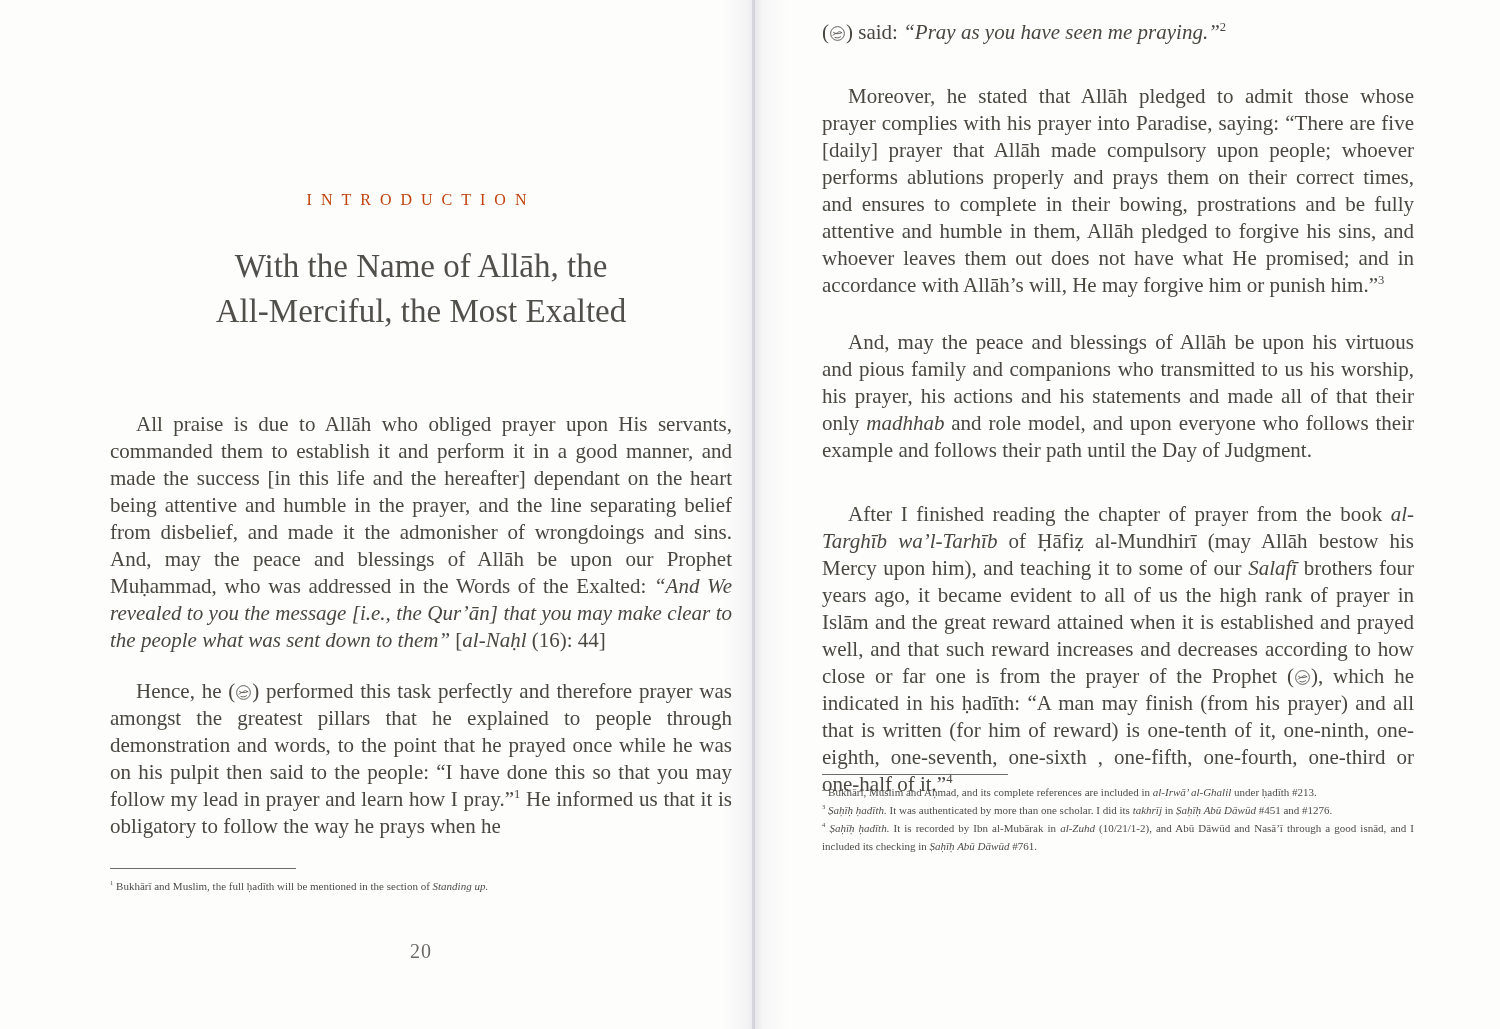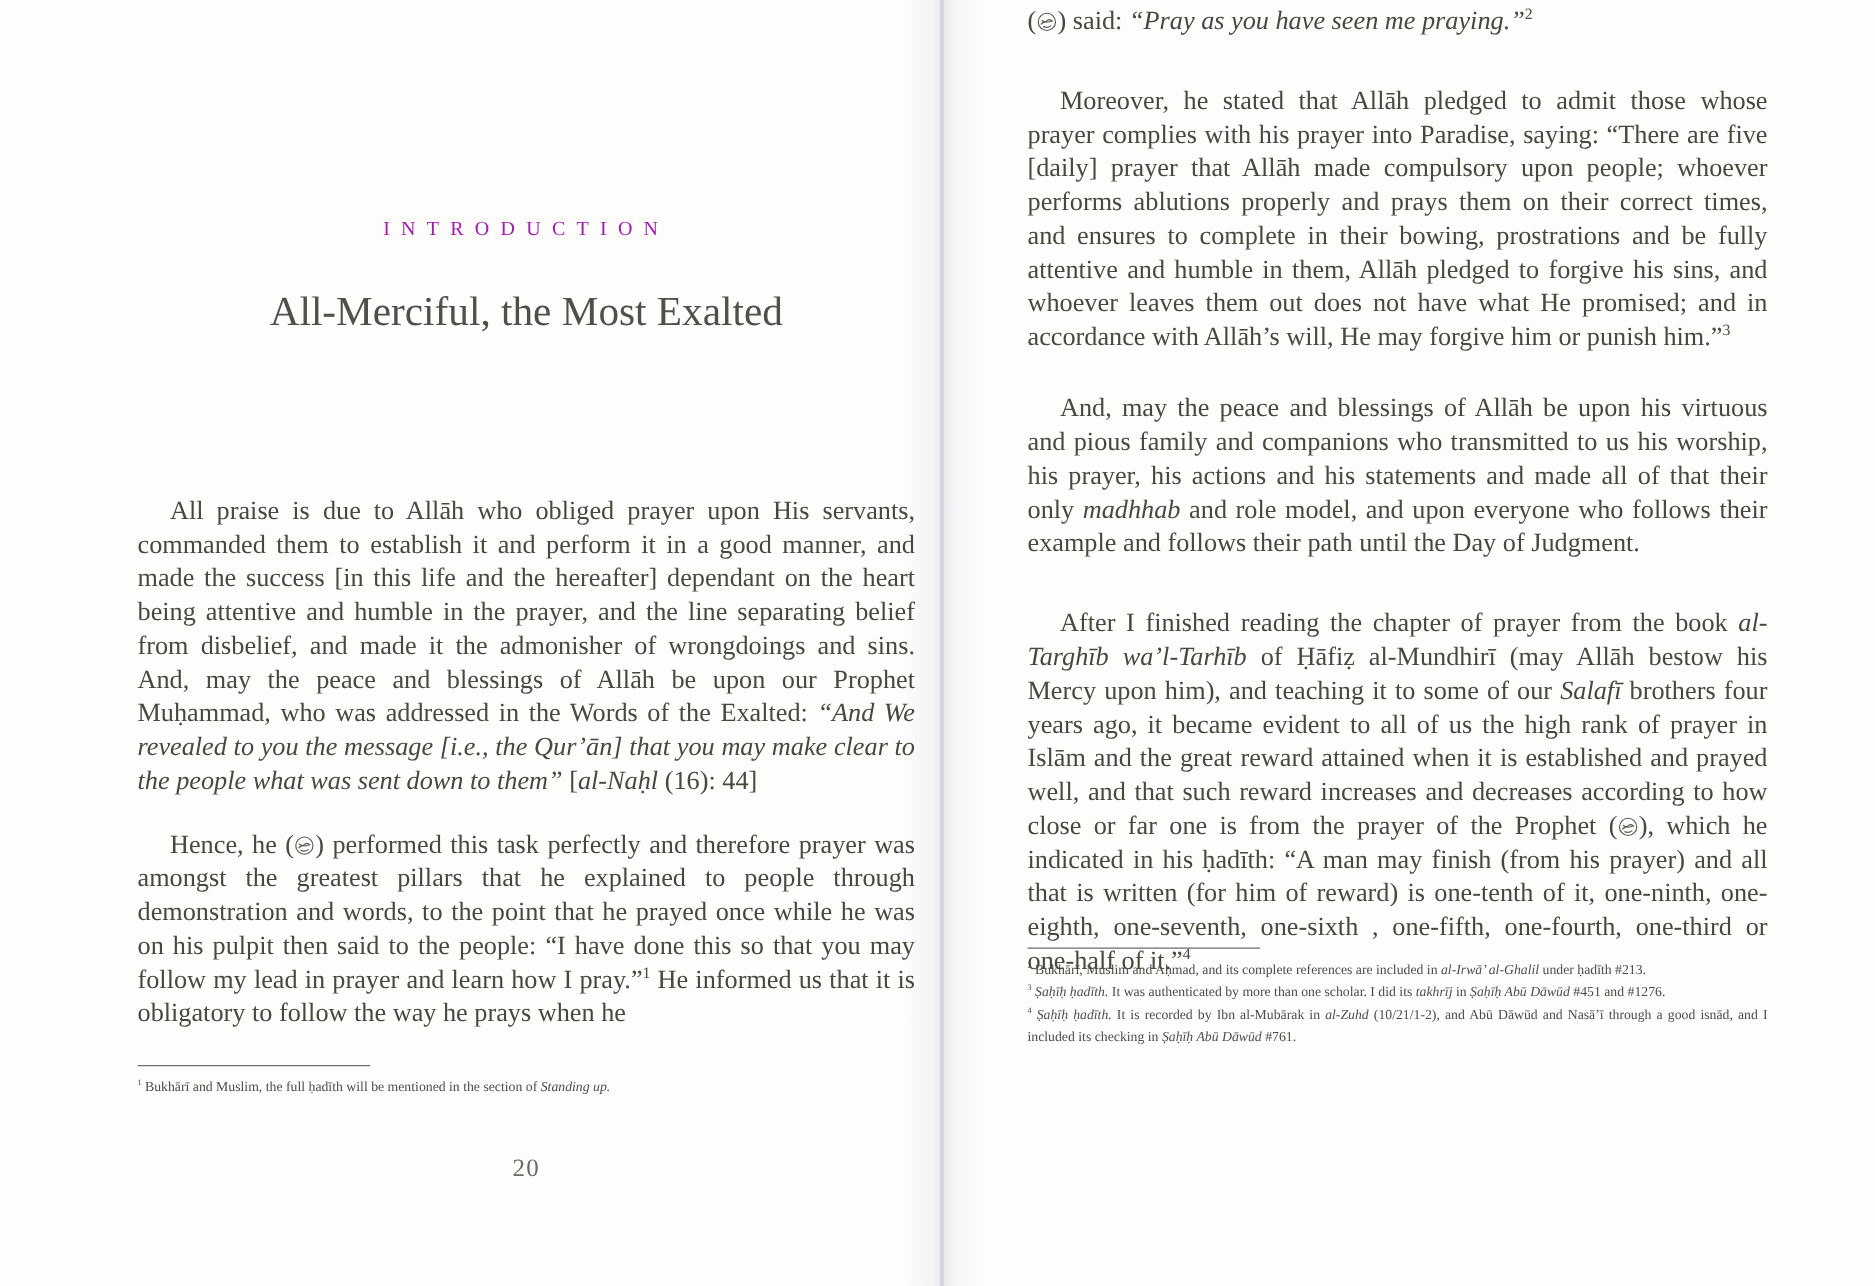--- a/index.html
+++ b/index.html
@@ -15,28 +15,28 @@
     position:absolute; top:0; left:722px; width:66px; height:1029px;
     background:linear-gradient(to right,
       rgba(120,118,145,0) 0%, rgba(120,118,150,0.07) 38%,
       rgba(118,116,150,0.16) 50%, rgba(120,118,145,0.05) 62%,
       rgba(120,118,145,0) 100%);
   }
   .gutter-line {
     position:absolute; top:0; left:752px; width:3px; height:1029px;
     background:rgba(138,136,162,0.22);
   }
-  .page { position:absolute; top:0; height:724px; }
+  .page { position:absolute; top:16px; height:724px; }
   #left-page  { left:110px; width:622px; }
   #right-page { left:822px; width:592px; }
 
   .kicker {
     position:absolute; top:175px; left:0; right:0;
     text-align:center; font-size:16px; letter-spacing:9px;
-    color:#a21caf; font-weight:400;
+    color:#c2410c; font-weight:400;
   }
   .title {
     position:absolute; top:228px; left:-10px; right:-10px;
     text-align:center; font-size:33px; line-height:45px;
     color:#514f4a; font-weight:400;
   }
   .title span { display:block; }
 
   .body {
     position:absolute; left:0; right:0;
@@ -73,20 +73,21 @@
 </style>
 </head>
 <body>
 
 <div class="gutter"></div>
 <div class="gutter-line"></div>
 
 <section class="page" id="left-page">
   <div class="kicker">INTRODUCTION</div>
   <h1 class="title">
+    <span>With the Name of Allāh, the</span>
     <span>All-Merciful, the Most Exalted</span>
   </h1>
   <div class="body" id="left-body">
       <p class="indent"><span>All praise is due to Allāh who obliged prayer upon His servants, commanded them to establish it and perform it in a good manner, and made the success [in this life and the hereafter] dependant on the heart being attentive and humble in the prayer, and the line separating belief from disbelief, and made it the admonisher of wrongdoings and sins. And, may the peace and blessings of Allāh be upon our Prophet Muḥammad, who was addressed in the Words of the Exalted: </span><i>“And We revealed to you the message [i.e., the Qur’ān] that you may make clear to the people what was sent down to them”</i><span> [</span><i>al-Naḥl</i><span> (16): 44]</span></p>
       <p class="indent"><span>Hence, he (</span><svg viewBox="0 0 20 20" class="pbuh">
           <g fill="none" stroke="#5a5850" stroke-width="1.1">
             <circle cx="10" cy="10" r="8.1"></circle>
             <path d="M4.5 12.5c2-3 4-2 5.5-3.5s3.5-1.5 5.5.5"></path>
             <path d="M5 8.5c2.5 2 6 2.5 10 .5"></path>
             <path d="M6.5 14.5c2.5 1 5 1 7.5-1"></path>

